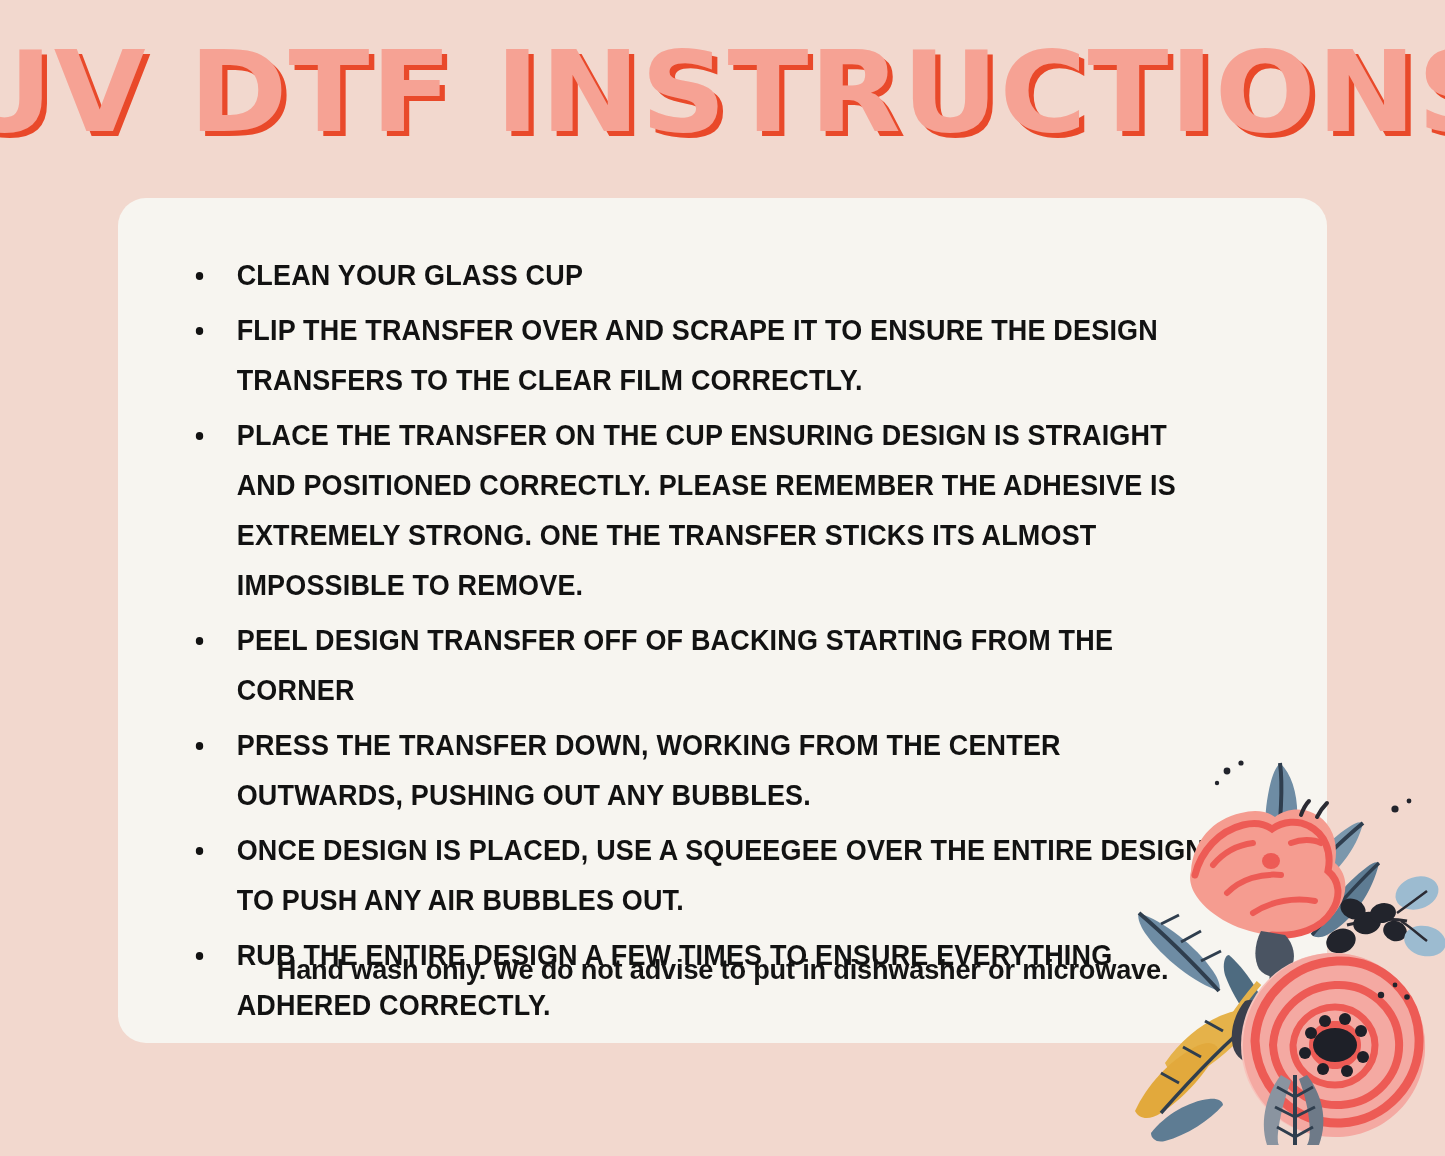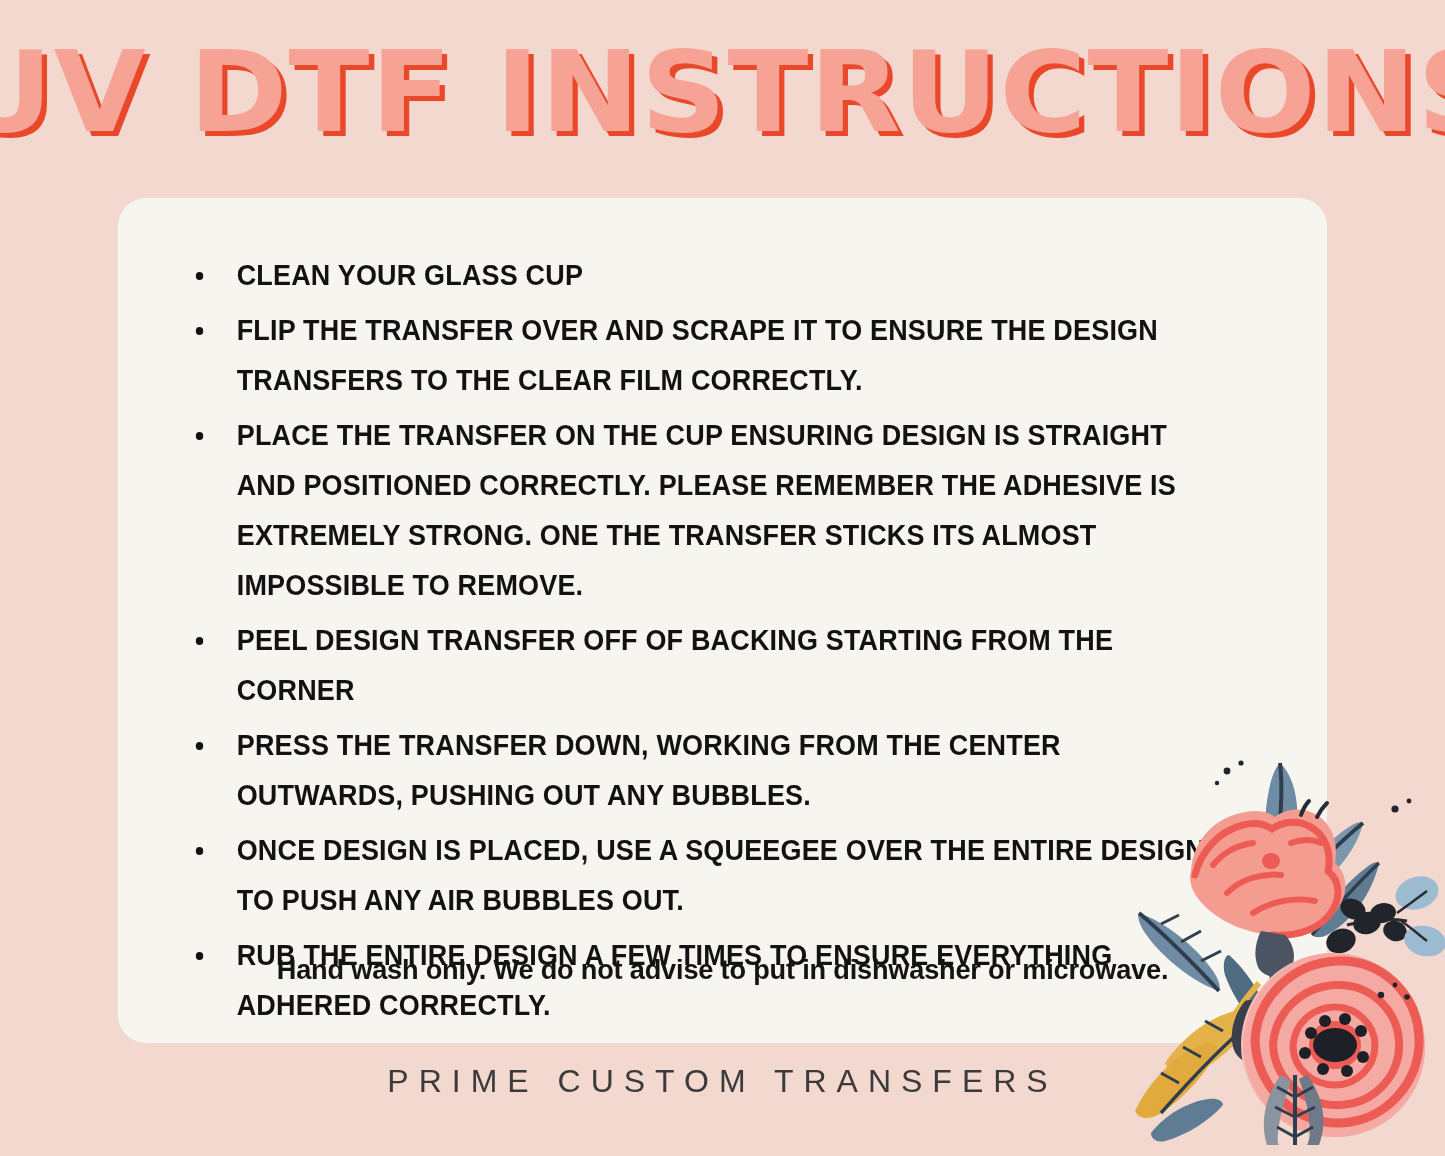--- a/index.html
+++ b/index.html
@@ -260,15 +260,14 @@
         <circle cx="122" cy="38" r="2.2"></circle>
         <circle cx="300" cy="64" r="3.6"></circle>
         <circle cx="314" cy="56" r="2.4"></circle>
         <circle cx="286" cy="250" r="3.2"></circle>
         <circle cx="300" cy="240" r="2.4"></circle>
         <circle cx="312" cy="252" r="2.8"></circle>
       </g>
     </svg>
   </div>
 
-  <div class="footer">PRIME CUSTOM TRANSFERS</div>
 
 </div>
 
 </body></html>

